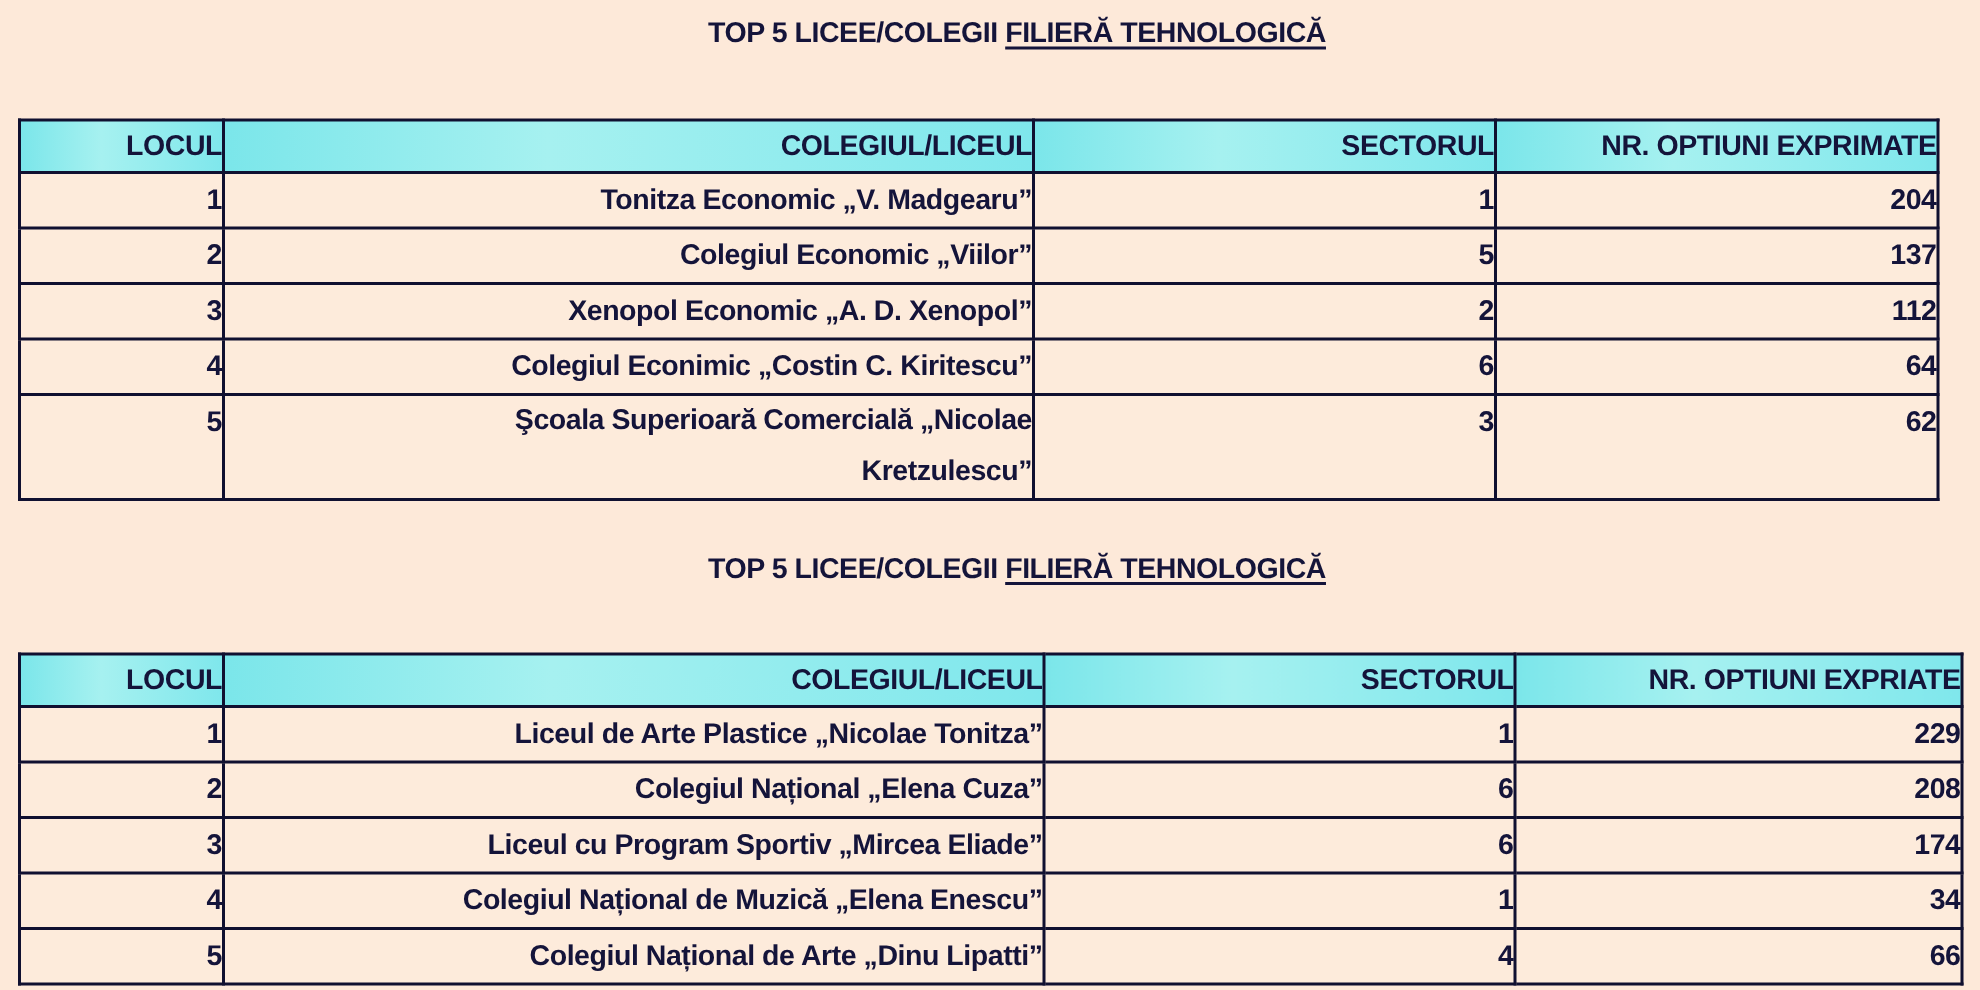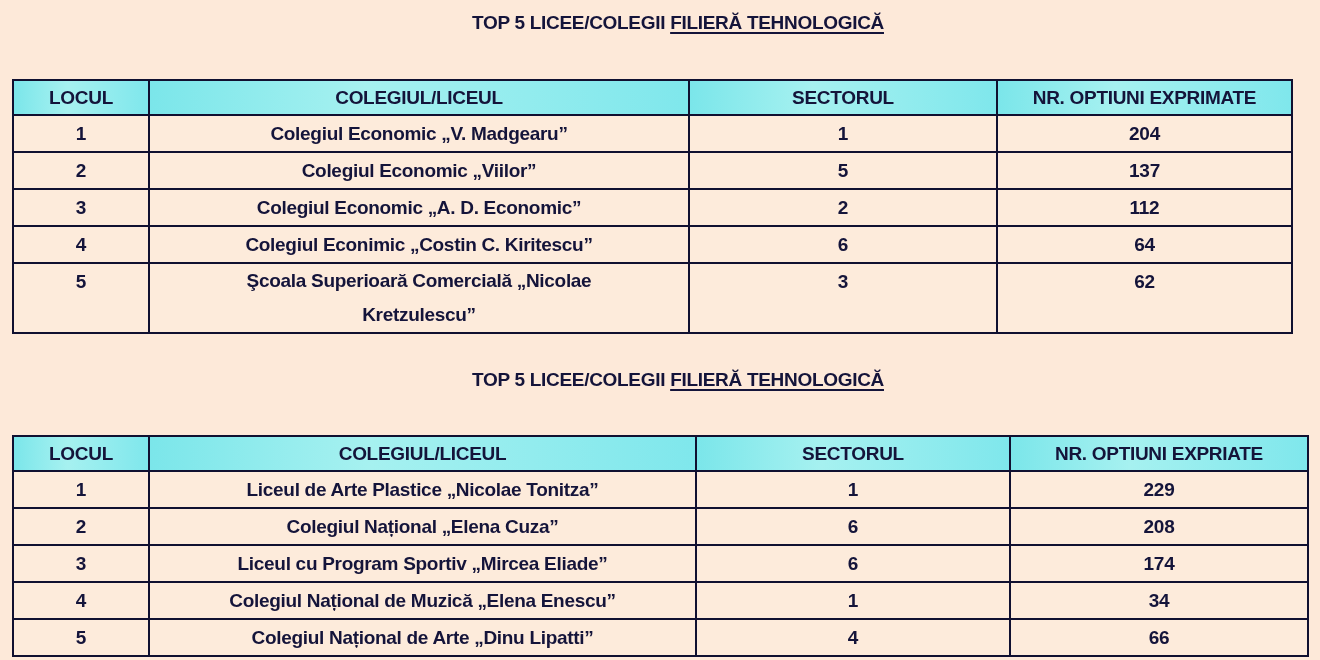--- a/index.html
+++ b/index.html
@@ -15,21 +15,21 @@
     font-weight: bold; font-size: 19px; letter-spacing: -0.3px;
     color: #14143a;
   }
   .title u { text-decoration: underline; text-decoration-thickness: 2px; text-underline-offset: 3px; }
   table {
     position: absolute; border-collapse: collapse;
     font-weight: bold; font-size: 19px; letter-spacing: -0.3px;
     table-layout: fixed;
   }
   td, th {
-    border: 2px solid #101030; text-align: center; vertical-align: top;
+    border: 2px solid #101030; text-align: right; vertical-align: top;
     padding: 0; line-height: 35px; color: #14143a;
   }
   thead th {
     background: linear-gradient(90deg, #7be6ea 0%, #a6f1f0 40%, #7fe7ec 100%);
     line-height: 33px; vertical-align: middle; font-size: 19px;
   }
   tbody td { background: #fdebdb; }
   .tall td { height: 68px; }
   .multi { line-height: 34px; }
   #t1 { left: 12px; top: 79px; width: 1279px; }
@@ -53,33 +53,33 @@
     <tr>
       <th>LOCUL</th>
       <th>COLEGIUL/LICEUL</th>
       <th>SECTORUL</th>
       <th>NR. OPTIUNI EXPRIMATE</th>
     </tr>
   </thead>
   <tbody>
     <tr>
       <td>1</td>
-      <td>Colegiul Economic „V. Madgearu”</td>
+      <td>Tonitza Economic „V. Madgearu”</td>
       <td>1</td>
       <td>204</td>
     </tr>
     <tr>
       <td>2</td>
       <td>Colegiul Economic „Viilor”</td>
       <td>5</td>
       <td>137</td>
     </tr>
     <tr>
       <td>3</td>
-      <td>Colegiul Economic „A. D. Economic”</td>
+      <td>Xenopol Economic „A. D. Xenopol”</td>
       <td>2</td>
       <td>112</td>
     </tr>
     <tr>
       <td>4</td>
       <td>Colegiul Econimic „Costin C. Kiritescu”</td>
       <td>6</td>
       <td>64</td>
     </tr>
     <tr class="tall">

